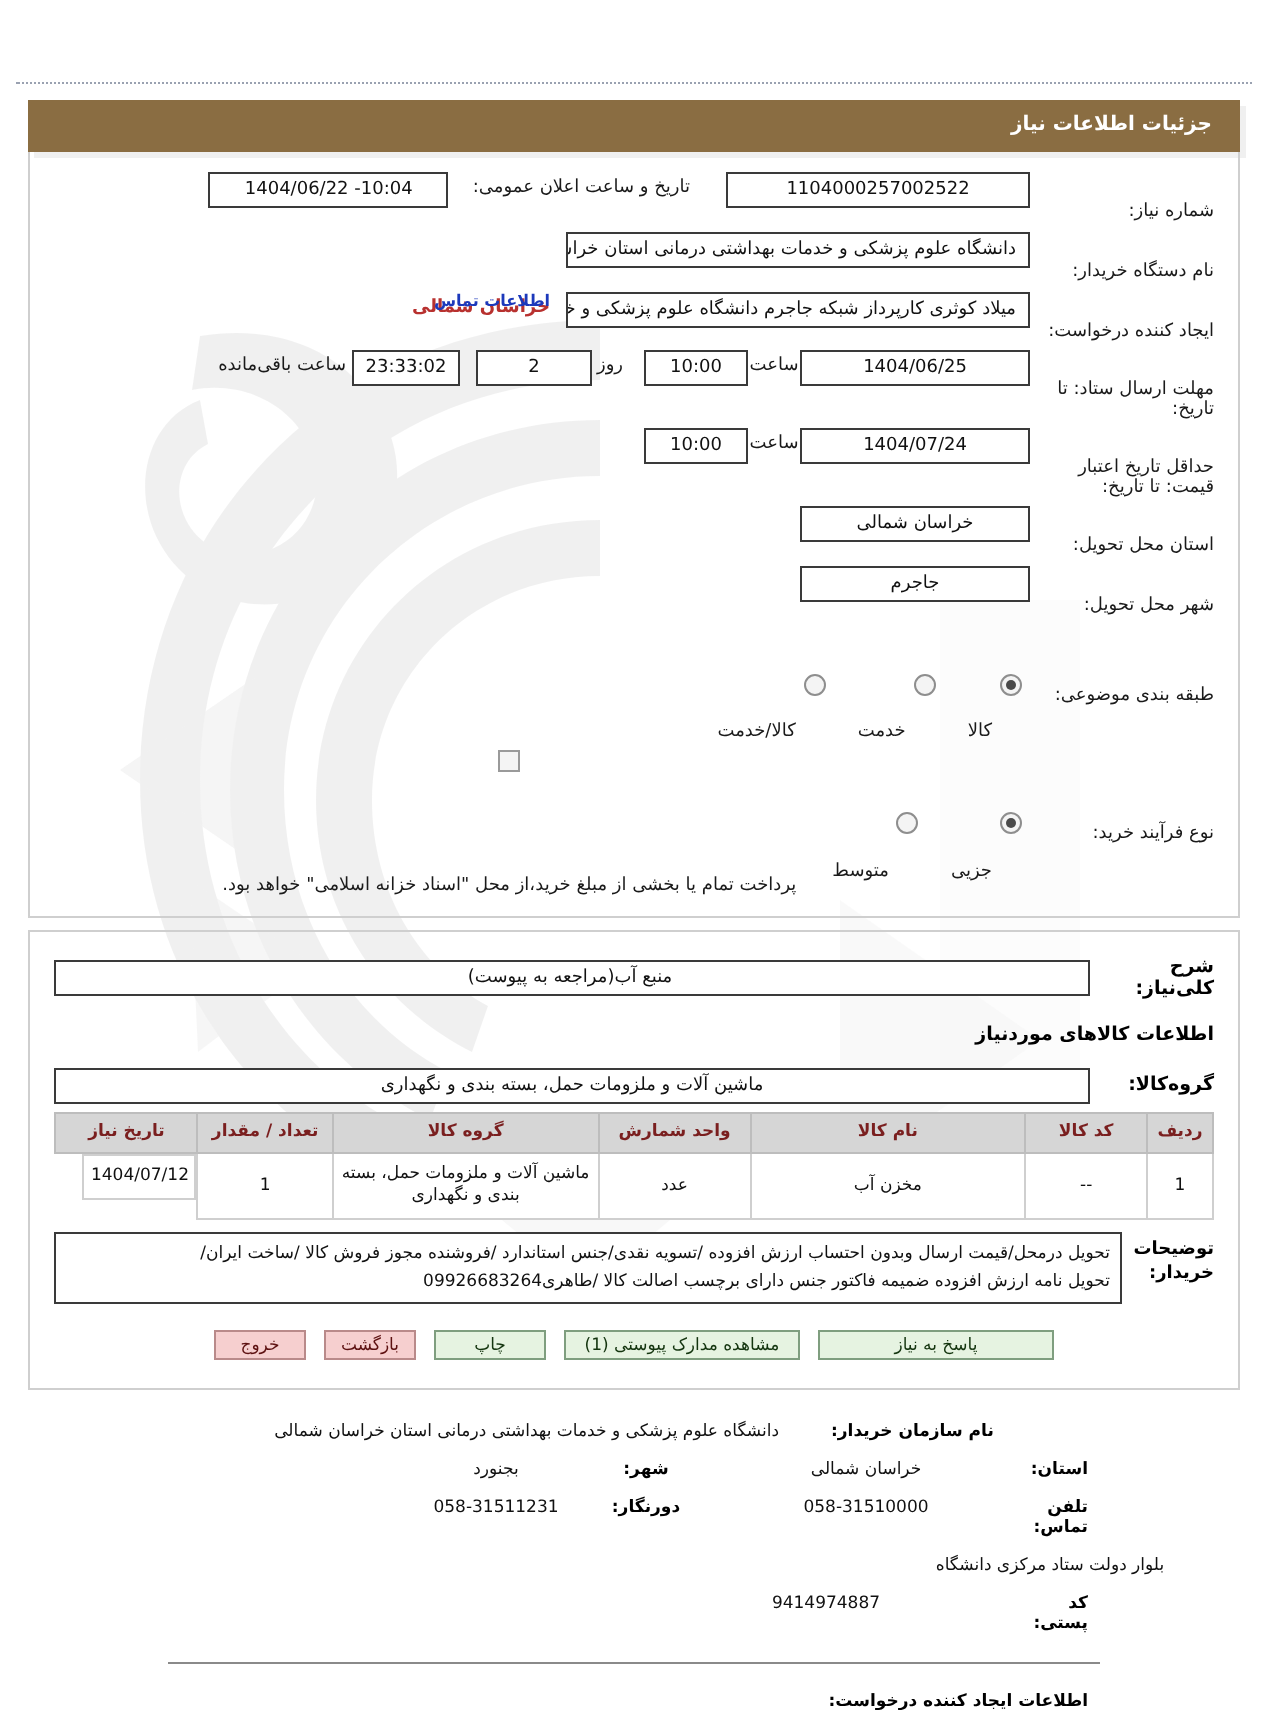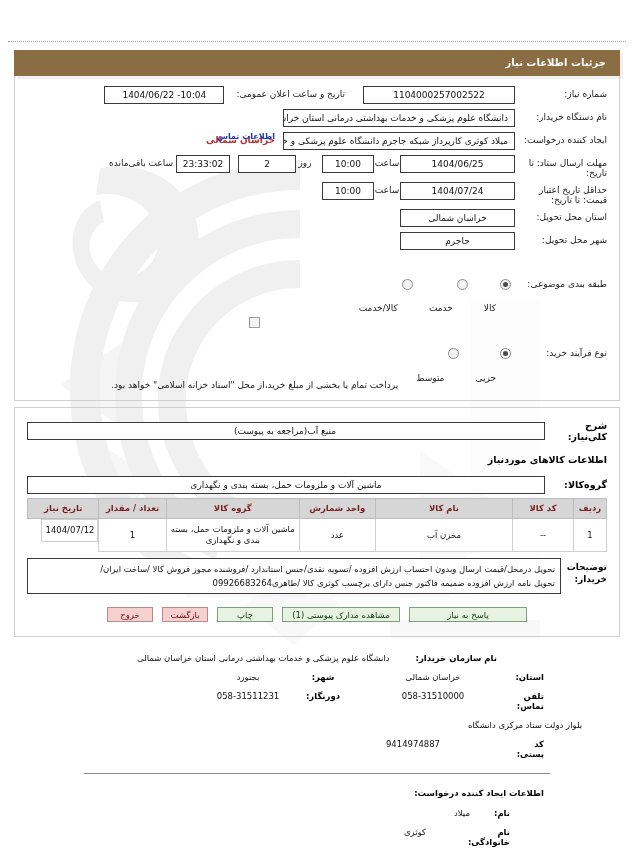--- a/index.html
+++ b/index.html
@@ -65,21 +65,21 @@
     min-height:19px;
   }
   .lbl{
     font-size:9px;
     color:#1a1a1a;
     text-align:right;
     padding-top:3px;
     line-height:11px;
     flex:0 0 auto;
   }
-  .lbl.w1{width:92px;}
+  .lbl.w1{width:92px;margin-top:12px;}
   .lbl.wauto{width:auto;padding-left:4px;}
   .box{
     border:1px solid #3a3a3a;
     background:#ffffff;
     height:18px;
     line-height:17px;
     font-size:9px;
     padding:0 4px;
     box-sizing:border-box;
     text-align:center;
@@ -336,21 +336,21 @@
             <td>1</td>
             <td class="ltr" style="direction:ltr;">1404/07/12</td>
           </tr>
         </tbody>
       </table>
 
       <div class="desc-wrap">
         <div class="desc-lbl">توضیحات خریدار:</div>
         <div class="desc-box">
           <div>تحویل درمحل/قیمت ارسال وبدون احتساب ارزش افزوده /تسویه نقدی/جنس استاندارد /فروشنده مجوز فروش کالا /ساخت ایران/</div>
-          <div>تحویل نامه ارزش افزوده ضمیمه فاکتور جنس دارای برچسب کوثری کالا /طاهری09926683264</div>
+          <div>تحویل نامه ارزش افزوده ضمیمه فاکتور جنس دارای برچسب اصالت کالا /طاهری09926683264</div>
         </div>
       </div>
 
       <div class="btnbar">
         <div class="btn green-wide">پاسخ به نیاز</div>
         <div class="btn green-wide">مشاهده مدارک پیوستی (1)</div>
         <div class="btn green-s">چاپ</div>
         <div class="btn red">بازگشت</div>
         <div class="btn red">خروج</div>
       </div>

